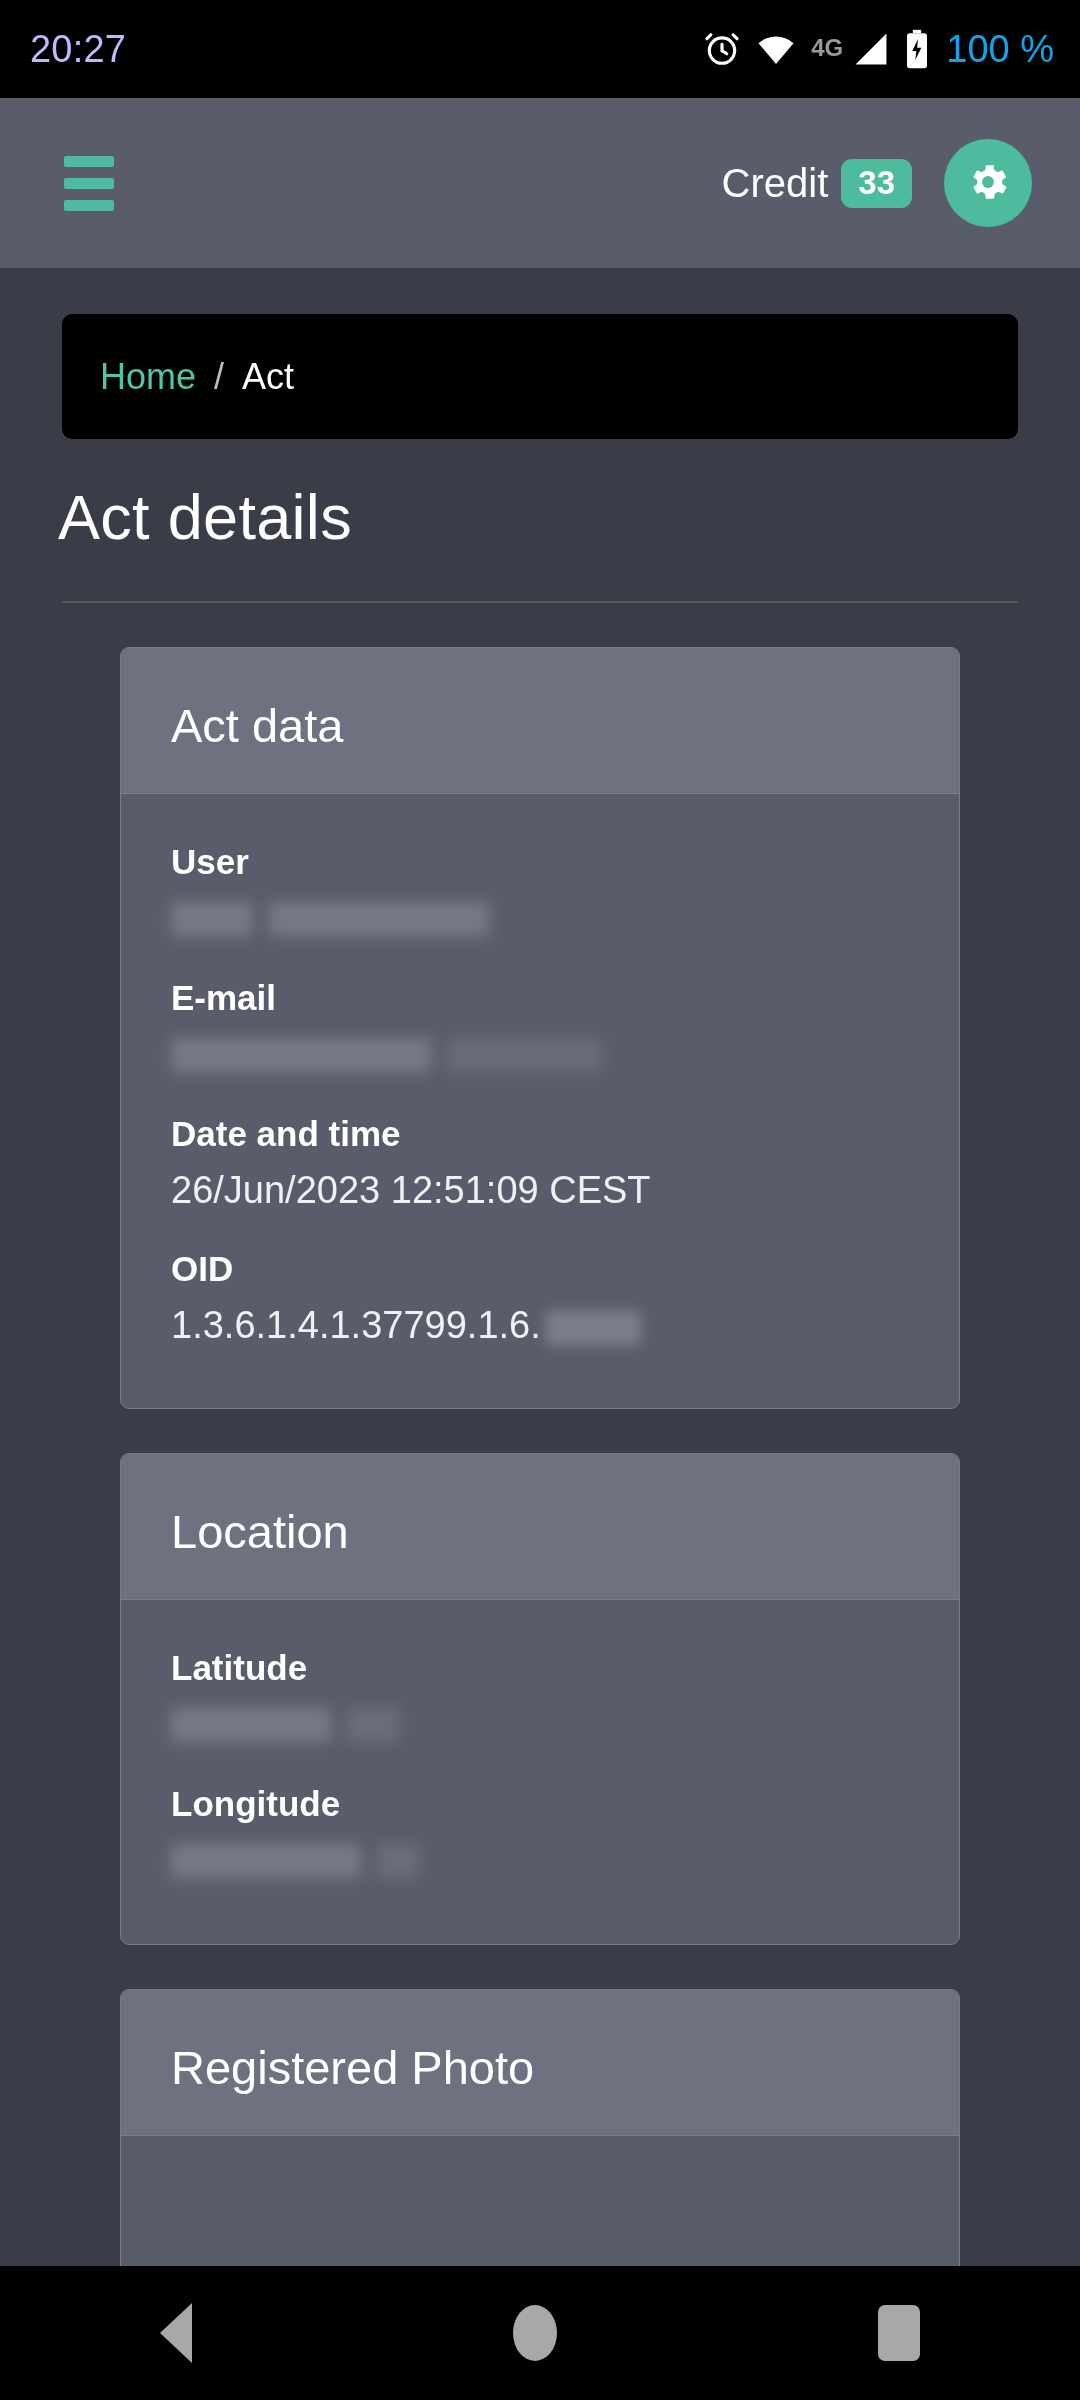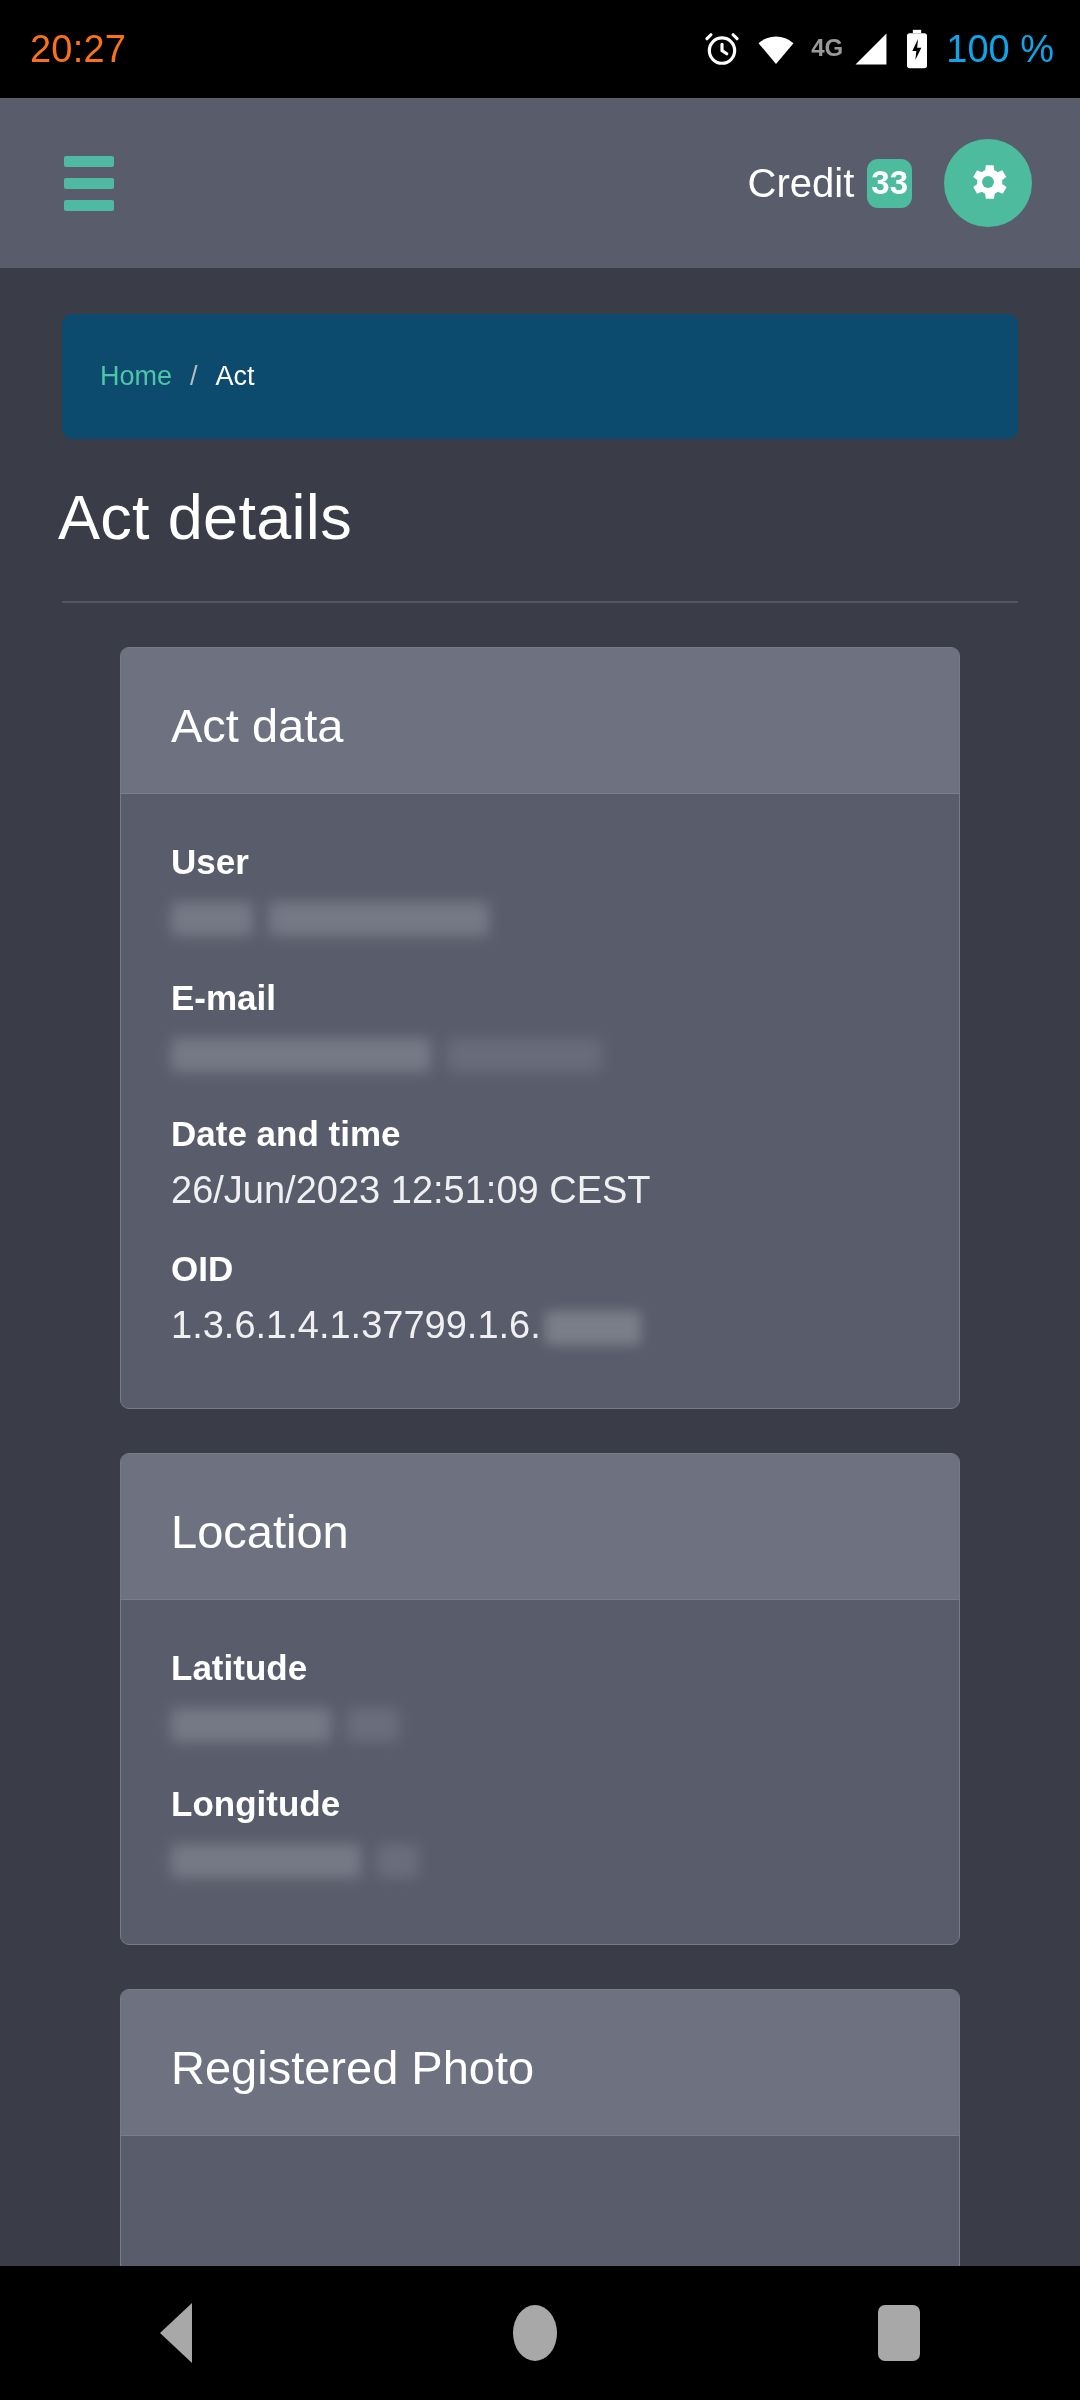--- a/index.html
+++ b/index.html
@@ -10,54 +10,54 @@
     overflow:hidden;
   }
   .phone { position:relative; width:1080px; height:2400px; background:#3a3c47; }
 
   
   .statusbar {
     position:absolute; top:0; left:0; width:1080px; height:98px;
     background:#000; display:flex; align-items:center;
     padding:0 26px 0 30px;
   }
-  .status-time { color:#f97316; font-size:38px; letter-spacing:.2px; }
+  .status-time { color:#c4b5fd; font-size:38px; letter-spacing:.2px; }
   .status-right { margin-left:auto; display:flex; align-items:center; gap:15px; }
   .status-right svg { display:block; }
   .net-label { color:#9a9a9a; font-size:24px; font-weight:bold; align-self:flex-start; margin-top:6px; margin-right:-6px;}
   .batt-pct { color:#0ea5e9; font-size:38px; margin-left:2px; }
 
   
   .appbar {
     position:absolute; top:98px; left:0; width:1080px; height:170px;
     background:#585c6b; display:flex; align-items:center;
     padding:0 48px 0 64px;
   }
   .hamburger { display:flex; flex-direction:column; gap:11px; cursor:pointer; }
   .hamburger span { display:block; width:50px; height:11px; background:#4fb9a3; border-radius:2px; }
   .appbar-right { margin-left:auto; display:flex; align-items:center; gap:32px; }
   .credit-wrap { display:flex; align-items:center; gap:13px; }
   .credit-label { color:#fff; font-size:40px;text-align:right; }
   .credit-badge {
     background:#4dbb9e; color:#fff; font-size:33px; font-weight:bold;
-    border-radius:11px; padding:7px 4px 9px; line-height:1;
+    border-radius:11px; padding:7px 17px 9px; line-height:1;
   }
   .gear-btn {
     width:88px; height:88px; border-radius:50%; background:#4dbb9e;
     display:flex; align-items:center; justify-content:center; cursor:pointer;
     border:none;
   }
 
   
   .content { position:absolute; top:268px; left:0; width:1080px; height:1998px; overflow:hidden; }
 
   .breadcrumb {
-    margin:46px 62px 12px 62px; height:125px; background:#0c4a6e;
+    margin:46px 62px 12px 62px; height:125px; background:#000000;
     border-radius:10px; display:flex; align-items:center; padding:0 38px;
-    font-size:27px;
+    font-size:36px;
   }
   .crumb-home { color:#4fc5a8; }
   .crumb-sep { color:#b9bbc4; margin:0 18px; }
   .crumb-current { color:#fff; }
 
   .page-title { margin:42px 0 0 58px; color:#fff; font-size:63px; font-weight:400; letter-spacing:.3px; }
   .title-rule { margin:48px 62px 0 62px; height:2px; background:#54565f; }
 
   
   .card {

